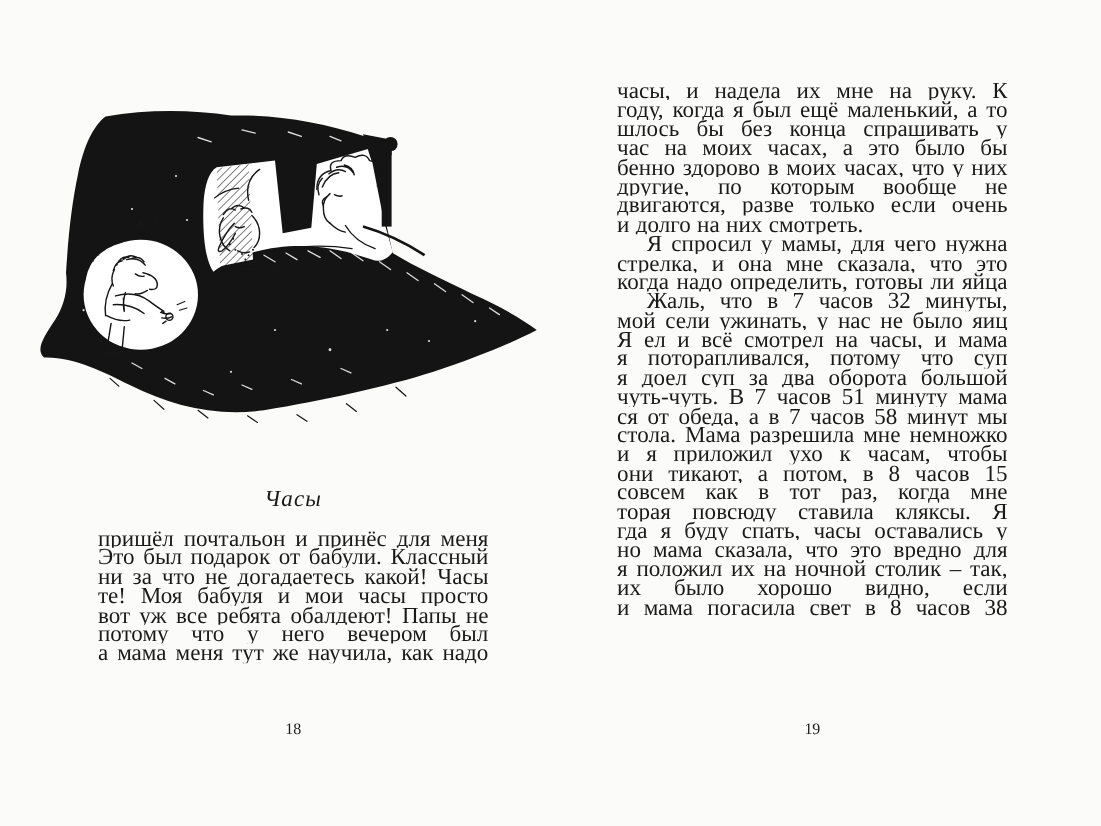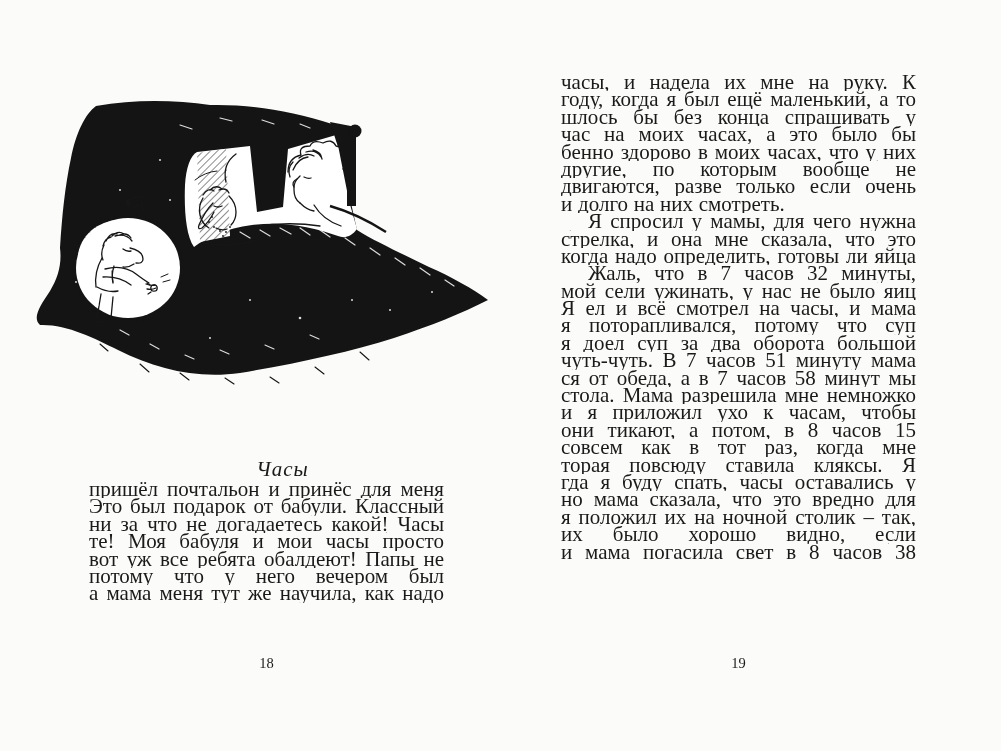--- a/index.html
+++ b/index.html
@@ -1,20 +1,20 @@
 <!DOCTYPE html>
 <html><head>
 <meta charset="utf-8">
 <style>
   html,body{margin:0;padding:0;}
   body{width:1001px;height:751px;overflow:hidden;}
   .spread{position:relative;width:1001px;height:751px;background:#fbfbf9;color:#1a1a1a;
           font-family:"Liberation Serif", serif;}
   .illustration{position:absolute;left:25px;top:96px;width:480px;height:292px;margin:0;}
-  .chapter-title{position:absolute;left:89px;top:441px;width:355px;margin:16px;
+  .chapter-title{position:absolute;left:89px;top:441px;width:355px;margin:0;
           font-size:21px;font-weight:normal;font-style:italic;text-align:center;
           letter-spacing:1px;}
   .textcol{position:absolute;width:355px;font-size:21px;line-height:17.4px;}
   .textcol-left{left:89px;top:481px;}
   .textcol-right{left:561px;top:74px;}
   .line{height:17.4px;overflow:hidden;text-align:justify;text-align-last:justify;
         word-spacing:0.5px;}
   .line.last{text-align-last:left;}
   .line.indent{text-indent:27px;}
   .pagenum{position:absolute;top:655px;width:355px;text-align:center;font-size:14.5px;}

